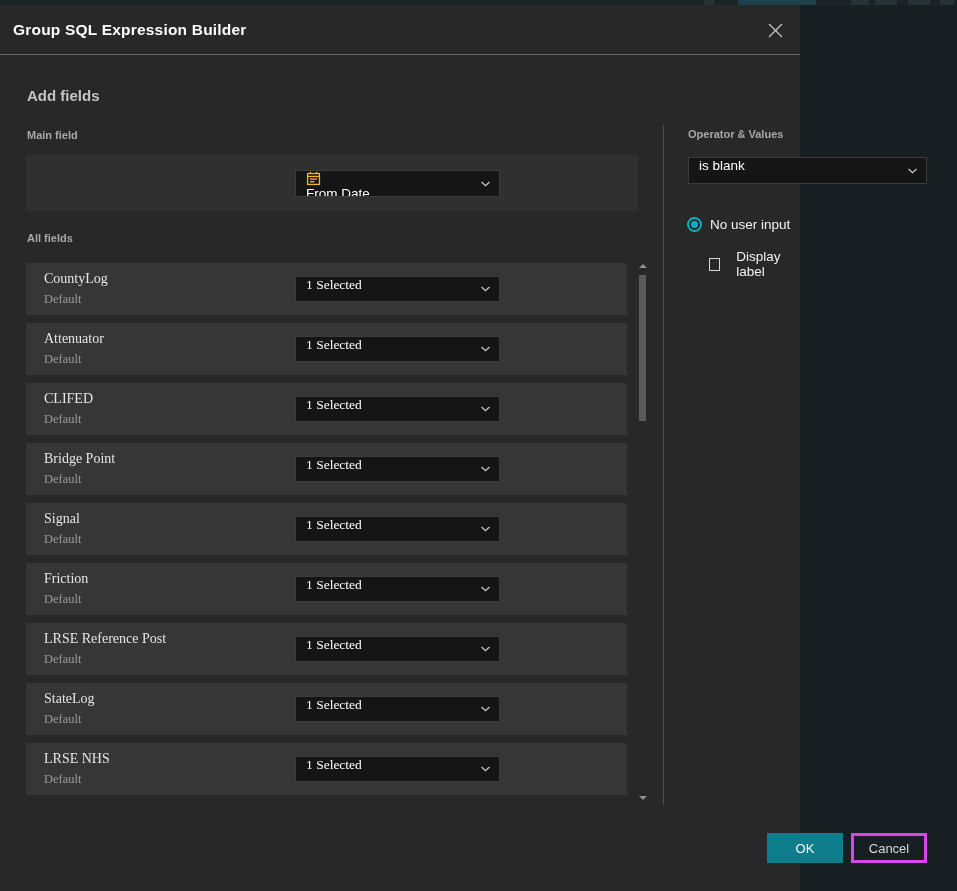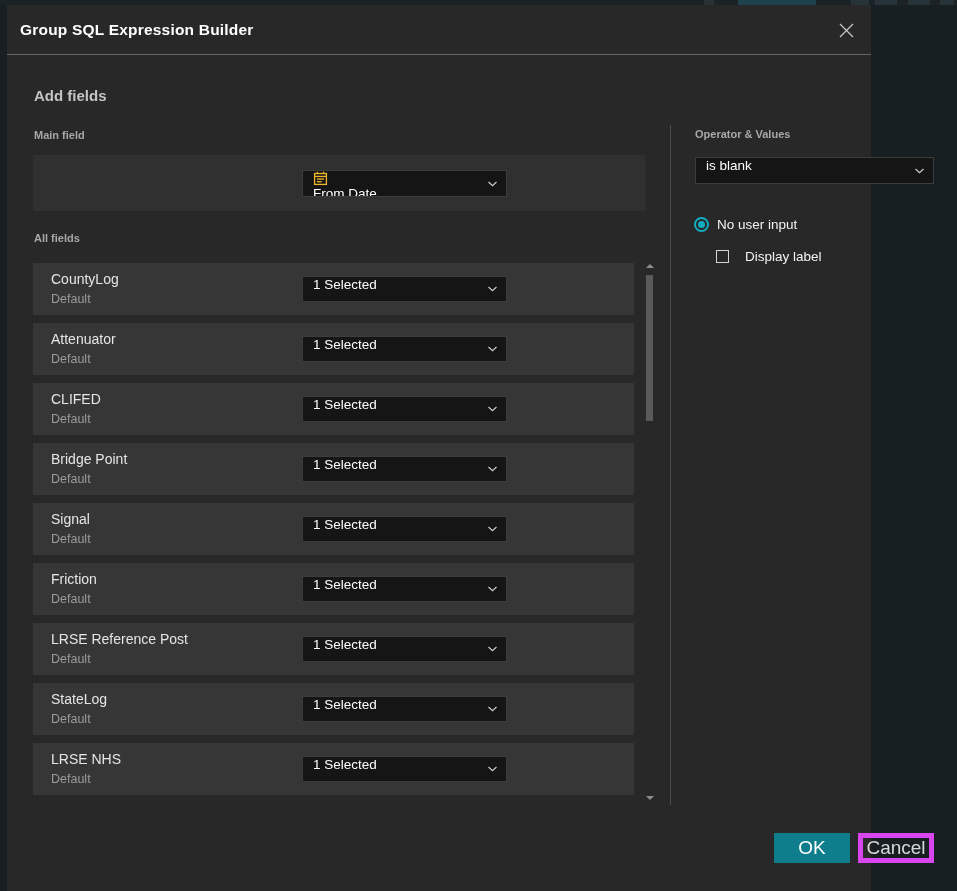--- a/index.html
+++ b/index.html
@@ -4,21 +4,21 @@
 <style>
   * { margin:0; padding:0; box-sizing:border-box; }
   html,body { width:957px; height:891px; overflow:hidden; background:#181f22;
               font-family:"Liberation Sans", sans-serif; }
 
   
   .app-strip { position:absolute; top:0; left:0; width:957px; height:5px; background:#1c2326; }
   .app-strip .seg { position:absolute; top:0; height:5px; }
 
   
-  .dialog { position:absolute; top:5px; left:7px; width:864px; height:886px; background:#282828; color:#fff; }
+  .dialog { position:absolute; top:5px; left:0; width:800px; height:886px; background:#282828; color:#fff; }
 
   .dialog-header { position:absolute; top:0; left:0; width:100%; height:50px;
                    border-bottom:1px solid #666; }
   .dialog-title { position:absolute; left:13px; top:0; line-height:50px;
                   font-size:15.5px; font-weight:700; color:#ffffff; letter-spacing:.2px; }
   .close-btn { position:absolute; right:15px; top:15px; width:20px; height:20px;
                display:flex; align-items:center; justify-content:center; cursor:pointer; }
 
   .section-heading { position:absolute; left:27px; top:82px; font-size:15px; font-weight:700; color:#c4c4c4; }
 
@@ -33,21 +33,21 @@
   .select .val { font-size:13.5px; color:#ffffff; white-space:nowrap; overflow:hidden; }
   .select .chev { position:absolute; right:8px; top:50%; transform:translateY(-50%); display:flex; }
   .select .cal { display:flex; margin-right:8px; }
 
   .main-panel { position:absolute; left:26px; top:150px; width:612px; height:56px; background:#303030; }
   .sel-source { left:12px; top:15px; width:240px; }
   .sel-field  { left:269px; top:15px; width:205px;flex-direction:column; }
 
   
   .fields-list { position:absolute; left:26px; top:258px; width:601px;
-                 display:flex; flex-direction:column; gap:8px; }
+                 display:flex; flex-direction:column; gap:8px;font-family:Liberation Serif, serif; }
   .field-row { position:relative; height:52px; background:#363636; }
   .field-row .fname { position:absolute; left:18px; top:8px;  font-size:14px;   color:#e5e5e5; }
   .field-row .fsub  { position:absolute; left:18px; top:29px; font-size:12.5px; color:#9b9b9b; }
   .field-row .select { left:269px; top:13px; width:205px; height:26px; }
 
   
   .scrollbar { position:absolute; left:638px; top:256px; width:10px; height:542px; }
   .scroll-up   { position:absolute; left:1px; top:3px;  width:0; height:0;
                  border-left:4px solid transparent; border-right:4px solid transparent; border-bottom:4px solid #8f8f8f; }
   .scroll-down { position:absolute; left:1px; bottom:3px; width:0; height:0;
@@ -63,25 +63,25 @@
   .radio-outer { width:15px; height:15px; border-radius:50%; border:2px solid #10aec0;
                  display:flex; align-items:center; justify-content:center; background:#282828; }
   .radio-dot { width:7px; height:7px; border-radius:50%; background:#10aec0; }
   .radio-row .rlabel { font-size:13.5px; color:#f2f2f2; }
 
   .checkbox-row { position:absolute; left:709px; top:244px; display:flex; align-items:center; gap:16px; cursor:pointer; }
   .checkbox-box { width:13px; height:13px; border:1.5px solid #d6d6d6; background:transparent; }
   .checkbox-row .clabel { font-size:13.5px; color:#f2f2f2; }
 
   
-  .btn { position:absolute; top:828px; width:76px; height:30px; font-size:19px;
+  .btn { position:absolute; top:828px; width:76px; height:30px; font-size:13px;
          display:flex; align-items:center; justify-content:center; cursor:pointer;
          font-family:"Liberation Sans", sans-serif; }
   .btn-ok { left:767px; background:#0e7d8c; color:#ffffff; border:none; }
-  .btn-cancel { left:851px; background:transparent; color:#d9d9d9; border:5px solid #d946ef; }
+  .btn-cancel { left:851px; background:transparent; color:#d9d9d9; border:3px solid #d946ef; }
 </style>
 </head>
 <body>
 
 <div class="app-strip">
   <div class="seg" style="left:704px;width:10px;background:#2a3135"></div>
   <div class="seg" style="left:738px;width:78px;background:#1e424b"></div>
   <div class="seg" style="left:851px;width:18px;background:#263338"></div>
   <div class="seg" style="left:875px;width:22px;background:#263338"></div>
   <div class="seg" style="left:908px;width:22px;background:#263338"></div>

